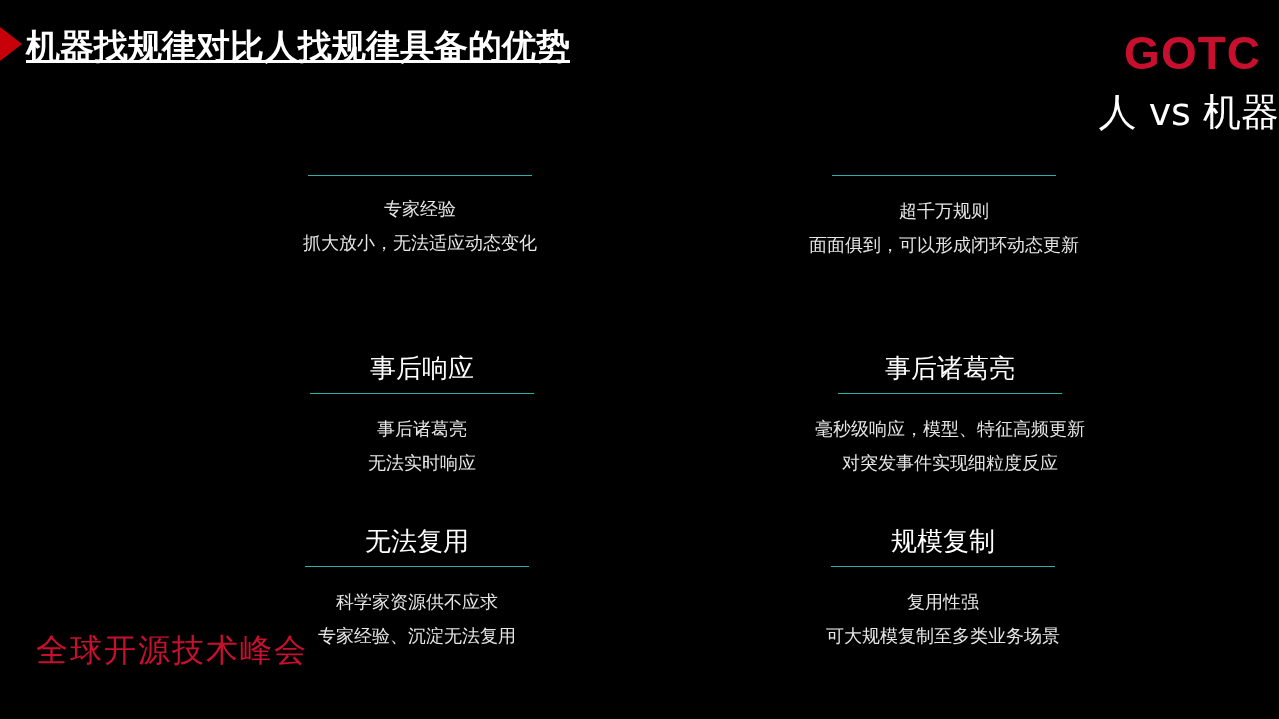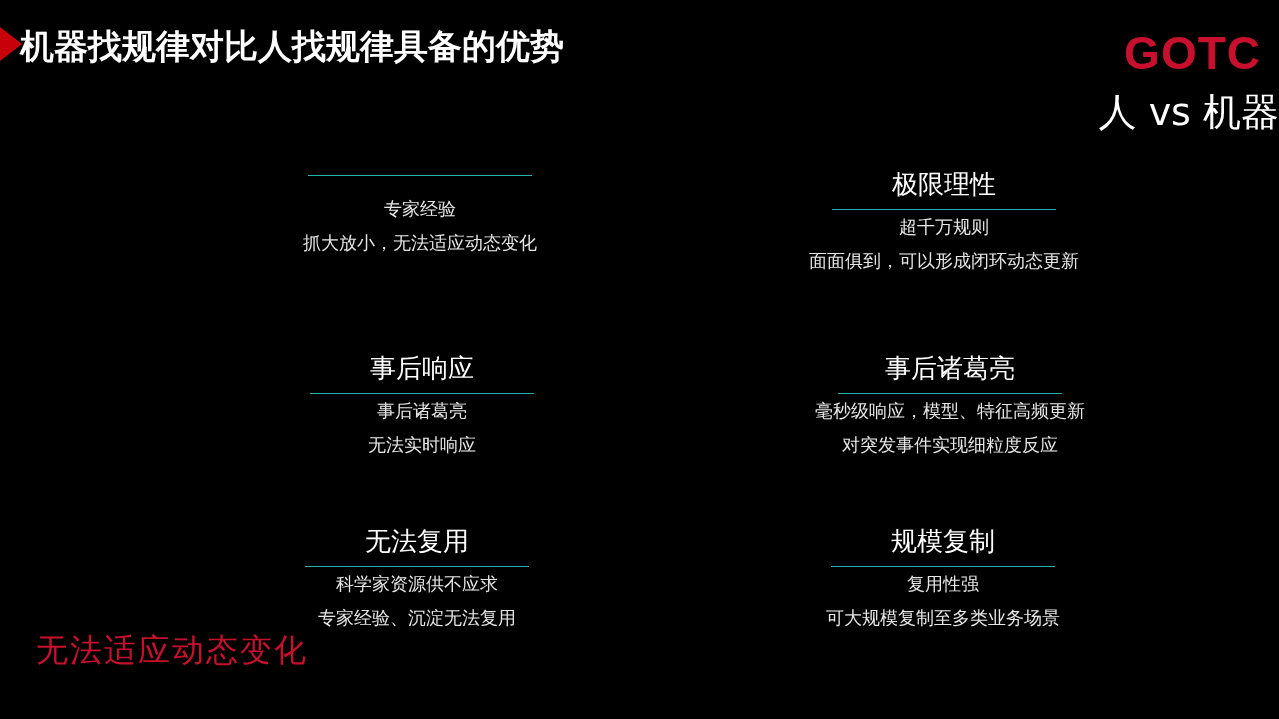--- a/index.html
+++ b/index.html
@@ -20,28 +20,29 @@
       left: 0;
       top: 27px;
       width: 0;
       height: 0;
       border-top: 17px solid transparent;
       border-bottom: 17px solid transparent;
       border-left: 22px solid #c8000a;
     }
     .slide-title {
       position: absolute;
-      left: 20px;
+      left: 26px;
       top: 24px;
       font-size: 34px;
       font-weight: bold;
       color: #ffffff;
       letter-spacing: 0px;
       line-height: 44px;
       white-space: nowrap;
+      text-decoration: underline;
     }
     .brand-logo {
       position: absolute;
       right: 18px;
       top: 18px;
       font-family: "Liberation Sans", sans-serif;
       font-weight: bold;
       font-size: 46px;
       color: #c8102e;
       letter-spacing: 1px;
@@ -76,21 +77,21 @@
     }
     .card-line {
       font-size: 18px;
       line-height: 34px;
       color: #e6e6e6;
     }
     .card-lines {
       margin-top: 16px;
     }
     .card-lines.tight {
-      margin-top: 0;
+      margin-top: 18px;
     }
     .footer-brand {
       position: absolute;
       left: 36px;
       top: 630px;
       font-size: 32px;
       line-height: 40px;
       color: #c8102e;
       letter-spacing: 2px;
       white-space: nowrap;
@@ -125,21 +126,20 @@
 <div class="card" style="left:257px; top:524px;text-align:center;">
   <div class="card-heading">无法复用</div>
   <div class="card-divider"></div>
   <div class="card-lines tight">
     <div class="card-line">科学家资源供不应求</div>
     <div class="card-line">专家经验、沉淀无法复用</div>
   </div>
 </div>
 
 <div class="card" style="left:784px; top:167px;">
-  <div class="card-heading">极限理性</div>
   <div class="card-divider"></div>
   <div class="card-lines tight">
     <div class="card-line">超千万规则</div>
     <div class="card-line">面面俱到，可以形成闭环动态更新</div>
   </div>
 </div>
 
 <div class="card" style="left:790px; top:351px;">
   <div class="card-heading">事后诸葛亮</div>
   <div class="card-divider"></div>
@@ -151,13 +151,13 @@
 
 <div class="card" style="left:783px; top:524px;">
   <div class="card-heading">规模复制</div>
   <div class="card-divider"></div>
   <div class="card-lines tight">
     <div class="card-line">复用性强</div>
     <div class="card-line">可大规模复制至多类业务场景</div>
   </div>
 </div>
 
-<div class="footer-brand">无法适应动态变化</div>
+<div class="footer-brand">全球开源技术峰会</div>
 
 </body></html>

